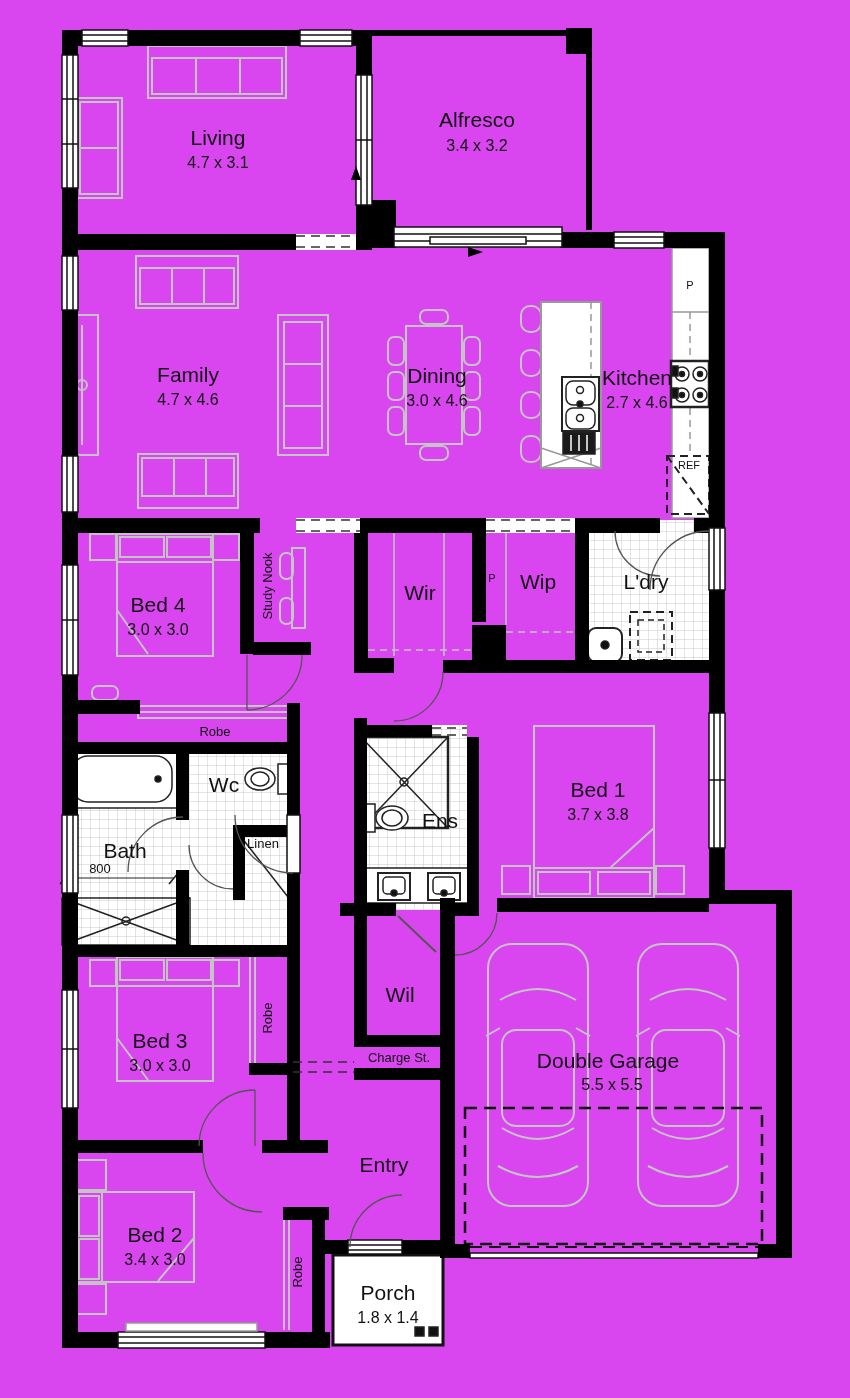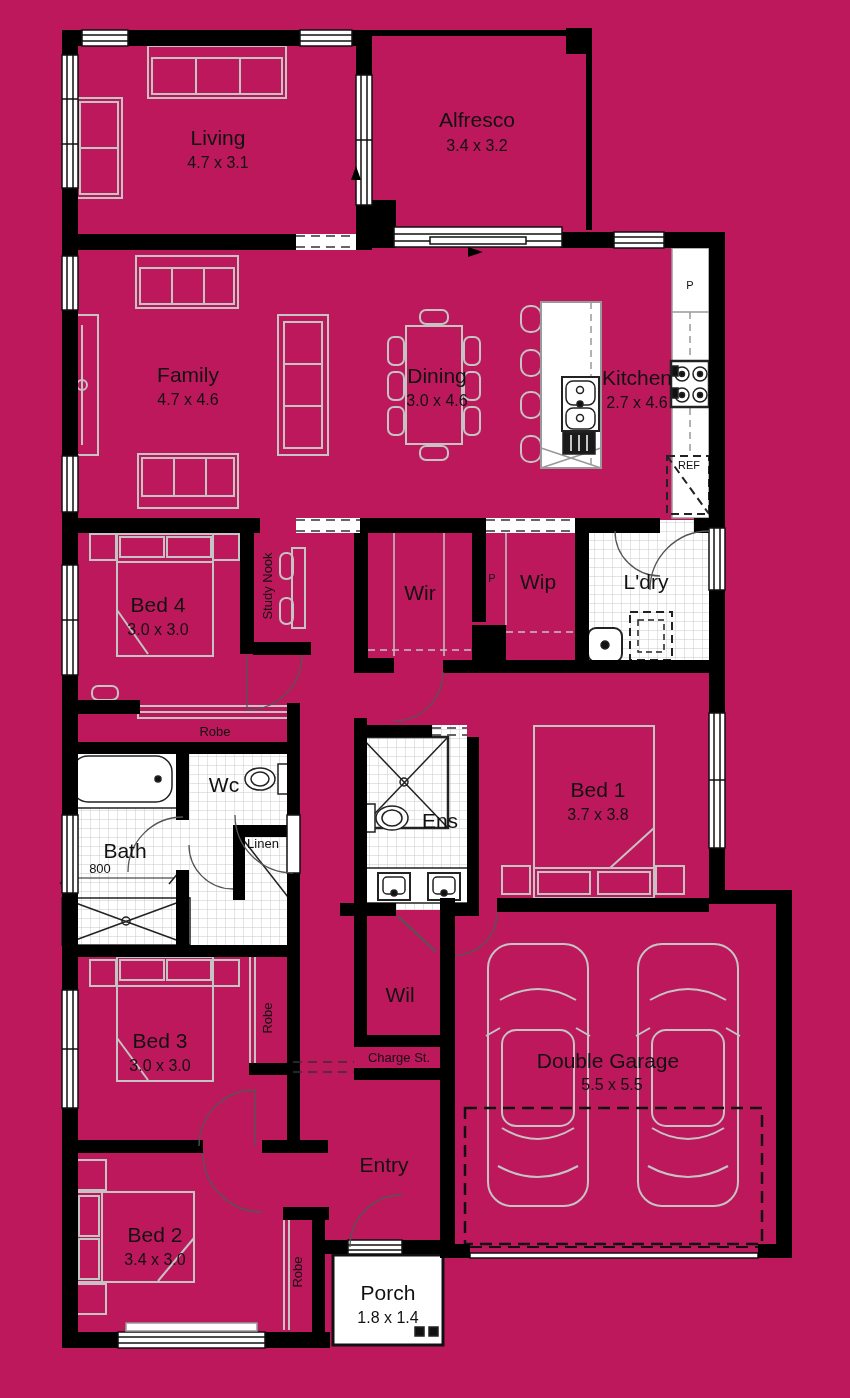--- a/index.html
+++ b/index.html
@@ -1,16 +1,16 @@
 <!DOCTYPE html>
 <html><head>
 <meta charset="utf-8">
 <style>
   html,body{margin:0;padding:0;background:#fff;}
-  .canvas{position:relative;width:850px;height:1398px;background:#be185d;overflow:hidden;
+  .canvas{position:relative;width:850px;height:1398px;background:#d946ef;overflow:hidden;
           font-family:"Liberation Sans",sans-serif;}
   svg{position:absolute;left:0;top:0;}
   text{fill:#111;}
   .room-name{font-size:21px;}
   .room-dims{font-size:16px;}
   .small-label{font-size:13px;}
   .tiny-label{font-size:11px;}
 </style>
 </head>
 <body>

